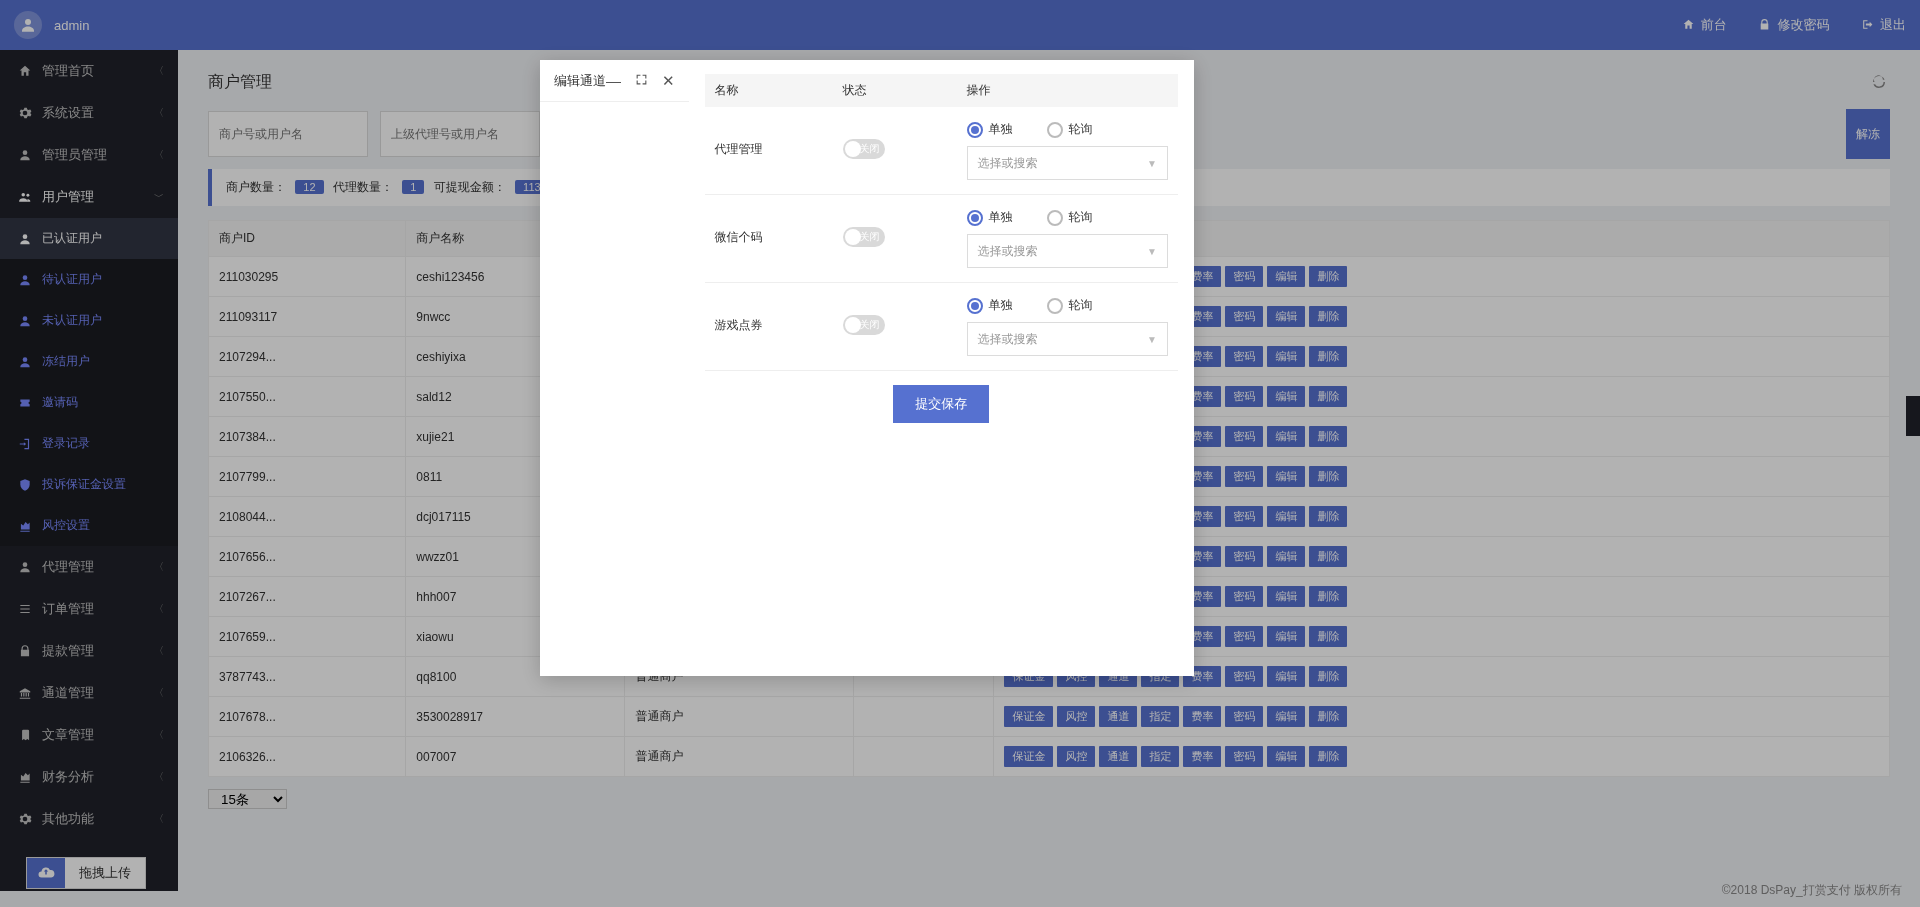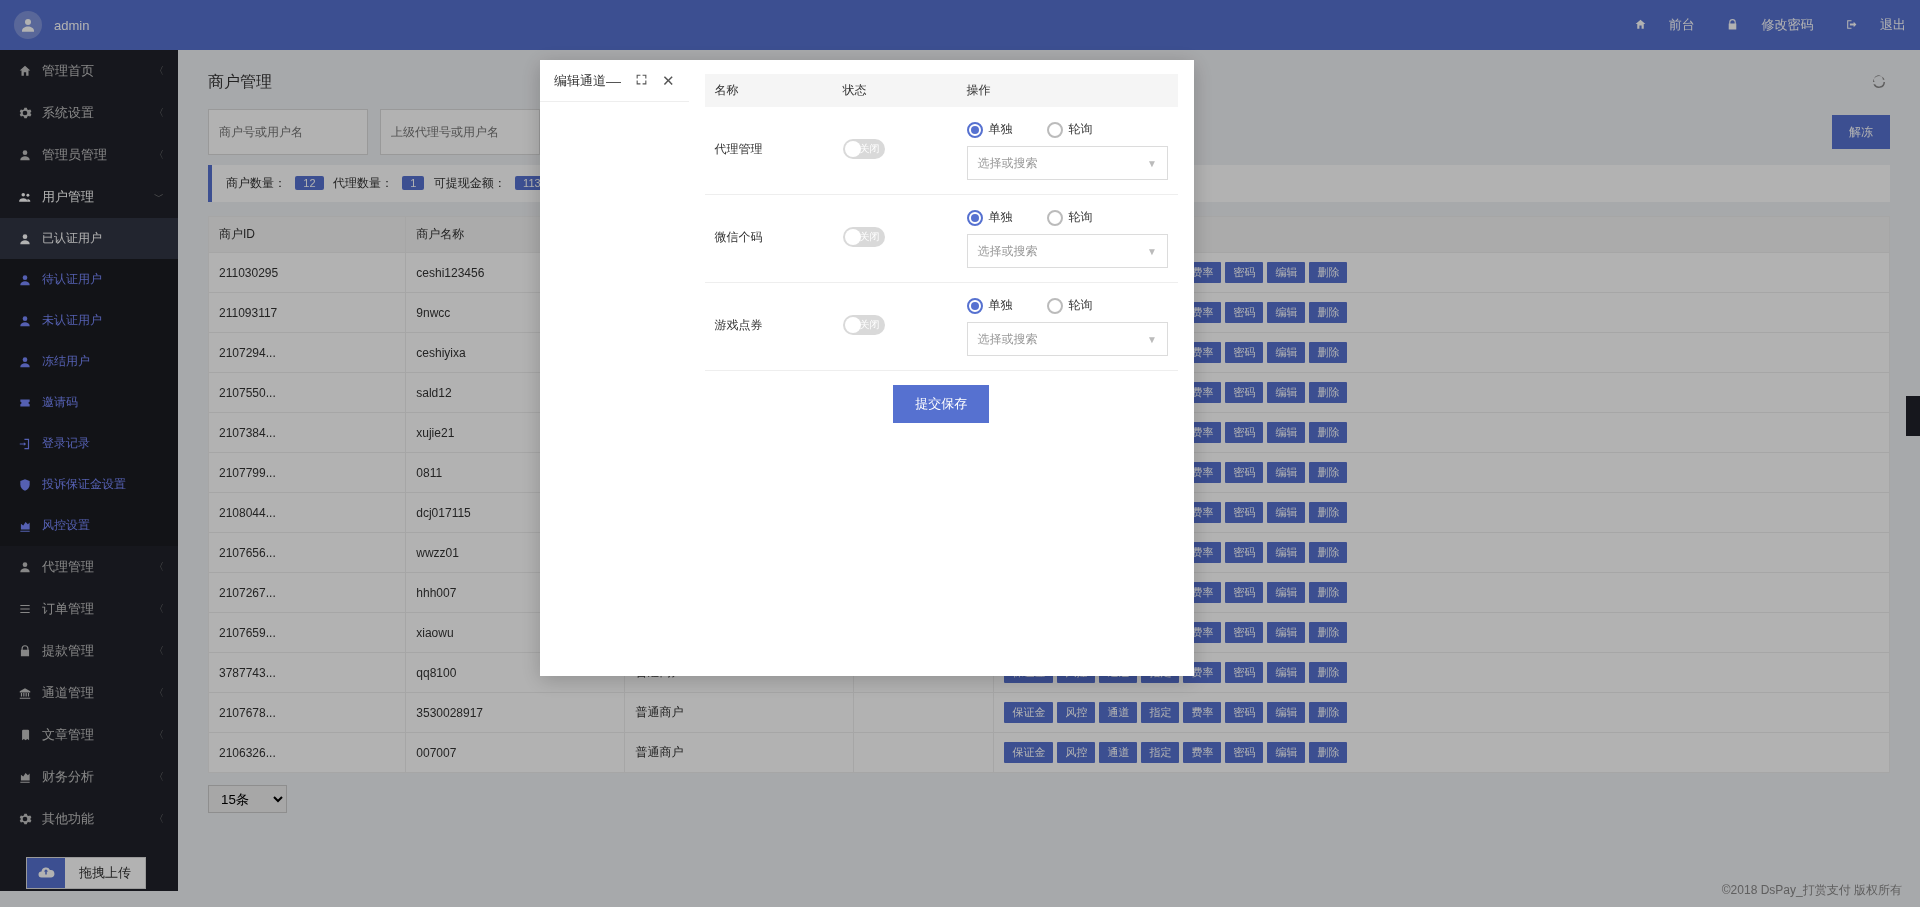--- a/index.html
+++ b/index.html
@@ -2,21 +2,21 @@
 <html><head>
 <meta charset="utf-8">
 <style>
 * { box-sizing: border-box; margin: 0; padding: 0; font-family: -apple-system, "Microsoft YaHei", Arial, sans-serif; }
 body { background: #f0f2f5; font-size: 13px; color: #333; overflow: hidden; }
 
 
 .topbar { height: 50px; background: #5671d0; display: flex; align-items: center; color: #fff; padding: 0 14px; }
 .topbar .avatar { width: 28px; height: 28px; border-radius: 50%; background: rgba(255,255,255,.25); display: flex; align-items: center; justify-content: center; margin-right: 12px; }
 .topbar .spacer { flex: 1; }
-.topbar .nav a { color: #fff; text-decoration: none; margin-left: 28px; font-size: 13px; display: inline-flex; align-items: center; gap: 22px; }
+.topbar .nav a { color: #fff; text-decoration: none; margin-left: 28px; font-size: 13px; display: inline-flex; align-items: center; gap: 6px; }
 .topbar .nav a svg { fill: #fff; }
 
 
 .sidebar { position: absolute; left: 0; top: 50px; bottom: 16px; width: 178px; background: #20222a; color: #c2c2c2; overflow-y: auto; }
 .menu-item { padding: 12px 18px; display: flex; align-items: center; gap: 10px; cursor: pointer; position: relative; font-size: 13px; }
 .menu-item.active-parent { background: #20222a; color: #fff; }
 .menu-item .chev { position: absolute; right: 14px; font-size: 10px; color: #888; }
 .submenu { background: #1a1c22; }
 .submenu .menu-item { padding-left: 18px; color: #7a8aff; font-size: 12px; }
 .submenu .menu-item.active { background: #323644; color: #fff; }
@@ -25,34 +25,34 @@
 
 
 .main { position: absolute; left: 178px; right: 0; top: 50px; bottom: 0; overflow: auto; padding: 8px 0 0 0; }
 .content { margin: 0 30px; }
 .page-title-row { display: flex; align-items: center; padding: 14px 0 6px 0; }
 .page-title-row h2 { font-size: 16px; font-weight: 400; flex: 1; }
 .refresh-btn { width: 20px; height: 20px; cursor: pointer; color: #888; }
 
 .filter-bar { display: flex; gap: 12px; margin: 10px 0; align-items: center; }
 .input-txt { height: 46px; border: 1px solid #dcdcdc; padding: 0 10px; width: 160px; font-size: 12px; }
-.btn { height: 34px; padding: 0 16px; border: 1px solid #ccc; background: #fff; cursor: pointer; font-size: 12px; }
+.btn { height: 50px; padding: 0 9px; border: 1px solid #ccc; background: #fff; cursor: pointer; font-size: 12px; }
 .btn-primary { background: #5671d0; border-color: #5671d0; color: #fff; }
 
 .stat-bar { background: #fff; border-left: 4px solid #5671d0; padding: 10px 14px; margin: 8px 0 14px 0; font-size: 12px; }
 .stat-bar .tag { display: inline-block; background: #5671d0; color: #fff; padding: 1px 8px; border-radius: 2px; margin: 0 6px; font-size: 11px; }
 
 .table { width: 100%; border-collapse: collapse; font-size: 12px; background: #fff; }
 .table th, .table td { text-align: left; padding: 9px 10px; border: 1px solid #eee; }
 .table th { background: #f5f5f5; font-weight: 400; }
 .action-btns { display: flex; gap: 4px; }
 .action-btn { background: #5671d0; color: #fff; border: none; padding: 3px 8px; font-size: 11px; cursor: pointer; border-radius: 1px; }
 
 .pager { margin: 12px 0 30px 0; }
-.pager select { height: 28px; border: 1px solid #ccc; padding: 0 20px 0 8px; }
+.pager select { height: 20px; border: 1px solid #ccc; padding: 0 20px 0 8px; }
 
 .footer { text-align: right; padding: 8px 18px 8px 0; font-size: 12px; color: #888; position: fixed; bottom: 0; right: 0; background: #f0f2f5; }
 
 
 .upload-widget { position: fixed; left: 26px; bottom: 18px; display: flex; align-items: center; background: #fff; border: 1px solid #ddd; }
 .upload-widget .cloud { background: #5671d0; color: #fff; padding: 6px 10px; display: flex; align-items: center; }
 .upload-widget .lbl { padding: 6px 14px; font-size: 13px; }
 
 
 .mask { position: fixed; inset: 0; background: rgba(0,0,0,.3); }

